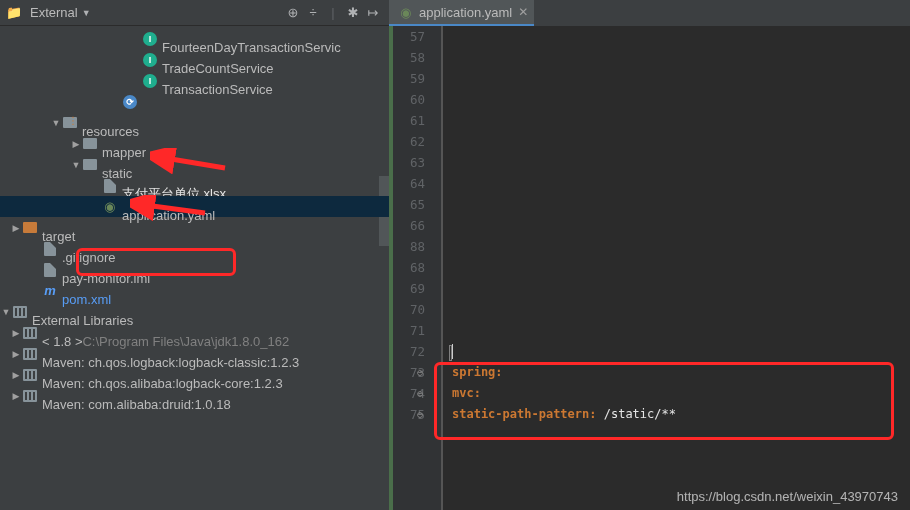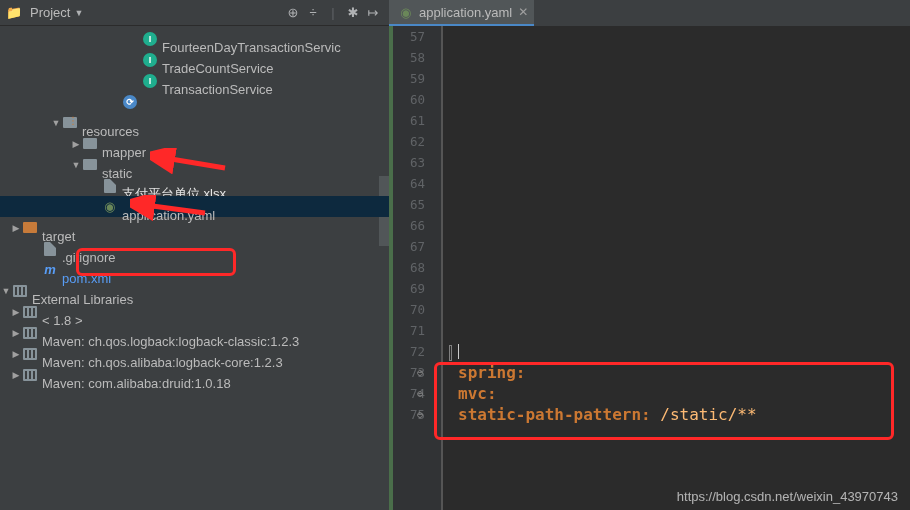--- a/index.html
+++ b/index.html
@@ -22,24 +22,24 @@
   .label.blue { color:#589df6; }
   .label.dim { color:#808080; }
   .scrollbar-thumb { position:absolute; right:0; top:150px; width:10px; height:70px; background:#515658; border-radius:0; }
   .editor { flex:1; background:#2b2b2b; display:flex; flex-direction:column; position:relative; }
   .tabbar { height:26px; display:flex; background:#3c3f41; }
   .tab { display:flex; align-items:center; padding:0 6px 0 10px; gap:6px; background:#515658; color:#bbb; border-bottom:2px solid #4a88c7; }
   .tab .close { color:#a0a0a0; cursor:pointer; font-size:12px; }
   .gutter-code { flex:1; display:flex; position:relative; }
   .gutter { width:54px; background:#313335; text-align:right; padding-right:16px; border-right:2px solid #555; color:#606366; font-family:Consolas,monospace; font-size:12.5px; line-height:21px; padding-top:0; position:relative; }
   .gutter .change { position:absolute; left:0; top:0; width:4px; height:100%; background:#4a6e4a; }
-  .code { flex:1; background:#2b2b2b; font-family:Consolas,monospace; font-size:16px; line-height:21px; padding-left:15px; position:relative; }
+  .code { flex:1; background:#2b2b2b; font-family:Consolas,monospace; font-size:12px; line-height:21px; padding-left:9px; position:relative; }
   .line { height:21px; display:flex; align-items:center; white-space:pre; }
   .kw { color:#cc7832; font-weight:bold; }
-  .val { color:#fdba74;text-align:right; }
+  .val { color:#e5e5e5;text-align:right; }
   .cursor { display:inline-block; width:1px; height:15px; background:#ccc; }
   .red-box { position:absolute; border:3px solid #ff2828; border-radius:6px; pointer-events:none; }
   .arrow-svg { position:absolute; pointer-events:none; }
   .watermark { position:absolute; bottom:6px; right:12px; color:#e0e0e0; font-size:13px; opacity:.75; }
   
   .circ { width:14px; height:14px; border-radius:50%; display:flex; align-items:center; justify-content:center; font-size:9px; font-weight:bold; color:#2b2b2b; }
   .circ.teal { background:#1fae8e; color:#fff; }
   .circ.bluec { background:#4a88c7; color:#fff; }
   .folder-ic { width:14px; height:11px; background:#87939a; position:relative; border-radius:1px; }
   .folder-ic.orange { background:#c77b3a; }
@@ -54,21 +54,21 @@
   .hl-border { position:absolute; border:1px solid #808080; height:16px; pointer-events:none; }
   .fold-handle { position:absolute; right:2px; font-size:10px; color:#888; }
 </style>
 </head>
 <body>
 
 <div class="sidebar">
   <div class="toolbar">
     <div class="tool-label">
       <span class="icon">📁</span>
-      <span>Project</span>
+      <span>External</span>
       <span class="dropdown-arrow">▼</span>
     </div>
     <div class="tool-spacer"></div>
     <div class="tool-icon">⊕</div>
     <div class="tool-icon">÷</div>
     <div class="tool-icon" style="color:#606366">|</div>
     <div class="tool-icon">✱</div>
     <div class="tool-icon">↦</div>
   </div>
 
@@ -158,39 +158,48 @@
         <span class="chev empty">▶</span>
         <span class="icon">
           <span class="leaf-ic"></span>
         </span>
         <span class="label ">.gitignore</span>
       </div>
       <div class="tree-row">
         <span class="ind" style="width:30px"></span>
         <span class="chev empty">▶</span>
         <span class="icon">
+          <span class="leaf-ic"></span>
+        </span>
+        <span class="label ">pay-monitor.iml</span>
+      </div>
+      <div class="tree-row">
+        <span class="ind" style="width:30px"></span>
+        <span class="chev empty">▶</span>
+        <span class="icon">
           <span class="m-ic">m</span>
         </span>
         <span class="label blue">pom.xml</span>
       </div>
       <div class="tree-row">
         <span class="ind" style="width:0px"></span>
         <span class="chev">▼</span>
         <span class="icon">
           <span class="lib-ic"></span>
         </span>
         <span class="label">External Libraries</span>
       </div>
       <div class="tree-row">
         <span class="ind" style="width:10px"></span>
         <span class="chev">▶</span>
         <span class="icon">
           <span class="lib-ic"></span>
         </span>
         <span class="label">&lt; 1.8 &gt;</span>
+        <span class="label dim">  C:\Program Files\Java\jdk1.8.0_162</span>
       </div>
       <div class="tree-row">
         <span class="ind" style="width:10px"></span>
         <span class="chev">▶</span>
         <span class="icon">
           <span class="lib-ic"></span>
         </span>
         <span class="label">Maven: ch.qos.logback:logback-classic:1.2.3</span>
       </div>
       <div class="tree-row">
@@ -226,21 +235,21 @@
     <div>57</div>
         <div>58</div>
         <div>59</div>
         <div>60</div>
         <div>61</div>
         <div>62</div>
         <div>63</div>
         <div>64</div>
         <div>65</div>
         <div>66</div>
-        <div>67</div>
+        <div>88</div>
         <div>68</div>
         <div>69</div>
         <div>70</div>
         <div>71</div>
         <div>72</div>
         <div style="position: relative; padding-left: 9px;">73<span class="fold-handle">⊖</span></div>
         <div style="position: relative;">74<span class="fold-handle">⊖</span></div>
         <div style="position: relative;">75<span class="fold-handle">⊖</span></div>
       </div>
     <div class="code" id="code">

